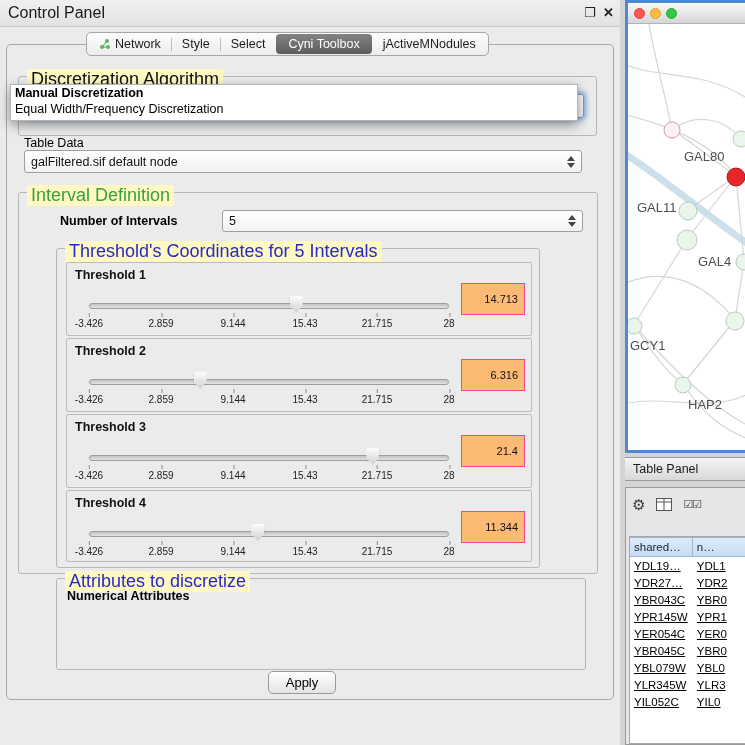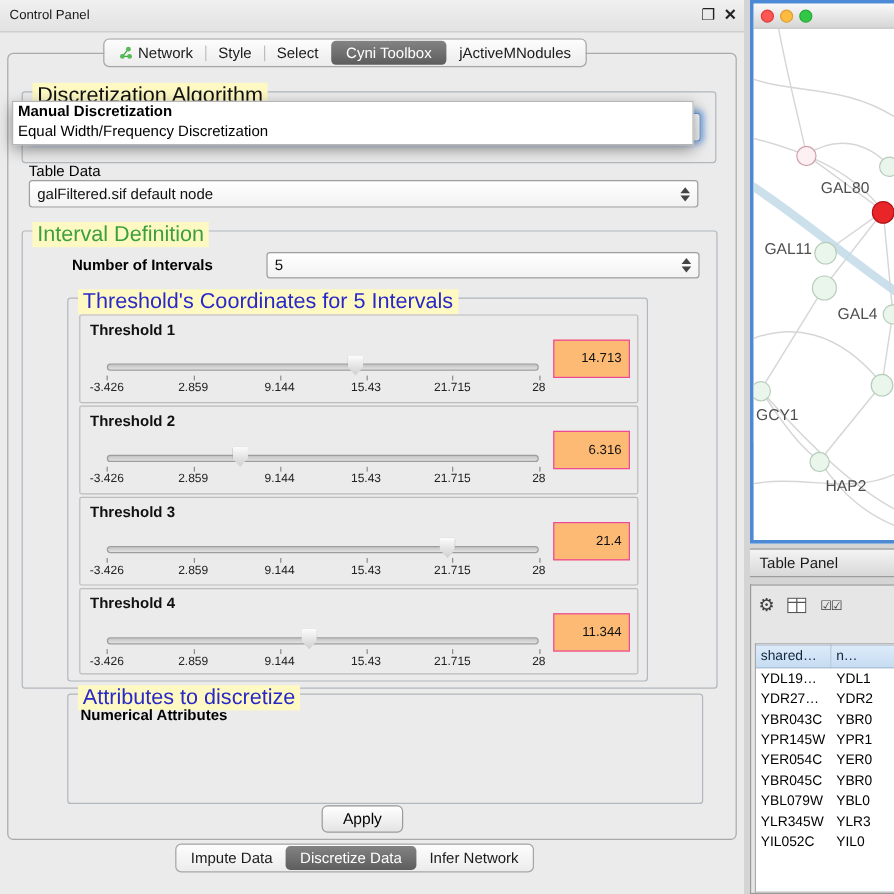--- a/index.html
+++ b/index.html
@@ -2,21 +2,21 @@
 <html><head>
 <meta charset="utf-8">
 <style>
   html,body{margin:0;padding:0;}
   body{font-family:"Liberation Sans",sans-serif;}
   #screen{position:relative;width:745px;height:745px;background:#d4d4d4;overflow:hidden;font-size:12.5px;color:#111;}
 
   
   #control-panel{position:absolute;left:0;top:0;width:620px;height:745px;background:#ebebeb;}
   .cp-titlebar{position:absolute;left:0;top:0;width:620px;height:26px;background:linear-gradient(#f0f0f0,#e2e2e2);border-bottom:1px solid #c9c9c9;display:flex;align-items:center;}
-  .cp-title{margin-left:8px;font-size:11px;color:#1a1a1a;}
+  .cp-title{margin-left:8px;font-size:16px;color:#1a1a1a;}
   .win-btn{position:absolute;top:5px;font-size:13px;color:#222;cursor:default;}
   .win-btn.sq{right:24px;}
   .win-btn.close{right:6px;font-weight:bold;}
 
   .outer-frame{position:absolute;left:6px;top:44px;width:606px;height:654px;border:1px solid #a9a9a9;border-radius:5px;background:#ebebeb;}
 
   
   .seg-strip{position:absolute;display:inline-flex;align-items:center;background:linear-gradient(#fdfdfd,#ececec);border:1px solid #a6a6a6;border-radius:5px;height:22px;padding:0 2px;z-index:5;}
   .seg-item{padding:14px 10px;color:#1c1c1c;white-space:nowrap;display:inline-flex;align-items:center;gap:4px;}
   .seg-item.sel{background:linear-gradient(#838383,#5d5d5d);color:#fff;border-radius:4px;margin:0 1px;padding:3px 12px;}
@@ -82,21 +82,21 @@
   #table-window{position:absolute;left:625px;top:487px;width:120px;height:258px;background:#e6e6e6;border:1px solid #9a9a9a;border-right:none;box-sizing:border-box;overflow:hidden;}
   .tp-toolbar{position:absolute;left:6px;top:4px;display:flex;align-items:center;gap:11px;height:24px;}
   .tp-icon{font-size:15px;color:#3c3c3c;line-height:1;}
   .tp-checks{font-size:11px;color:#3c3c3c;letter-spacing:-1px;}
   .tp-table{position:absolute;left:3px;top:48px;width:120px;height:206px;background:#fff;border:1px solid #a8a8a8;border-right:none;overflow:hidden;}
   .tp-header{display:flex;height:20px;}
   .tp-hcell{box-sizing:border-box;background:linear-gradient(#ddebfa,#c6dcf2);border:1px solid #9fb6cd;border-left:none;font-size:11.5px;display:flex;align-items:center;padding:0 4px;color:#10263c;}
   .tp-hcell.c1{width:66px;border-left:none;}
   .tp-hcell.c2{width:60px;}
   .tp-row{display:flex;height:17px;align-items:center;font-size:11.5px;color:#000;}
-  .tp-cell{box-sizing:border-box;padding:0 4px;white-space:nowrap;overflow:hidden;}
+  .tp-cell{box-sizing:border-box;padding:0 4px;white-space:nowrap;overflow:hidden;text-decoration:underline;}
   .tp-cell.c1{width:66px;}
   .tp-cell.c2{width:60px;}
 
   .net-tab-icon{width:12px;height:12px;}
 </style>
 </head>
 <body>
 
 <div id="screen">
 
@@ -237,25 +237,20 @@
       <div class="value-box">11.344</div>
     </div>
 
     <div class="groupbox" style="left:56px;top:578px;width:528px;height:90px;">
       <span class="gtitle blue">Attributes to discretize</span>
       <div class="attrs-label">Numerical Attributes</div>
     </div>
 
     <div class="apply-btn">Apply</div>
 
-    <div class="seg-strip bottom-tabs">
-      <span class="seg-item">Impute Data</span>
-      <span class="seg-item sel">Discretize Data</span>
-      <span class="seg-item">Infer Network</span>
-    </div>
   </div>
 
   <div id="network-window">
     <div class="mac-titlebar">
       <span class="light red"></span>
       <span class="light yellow"></span>
       <span class="light green"></span>
     </div>
     <div class="net-canvas">
       <svg width="117" height="426" viewBox="0 0 117 426">

